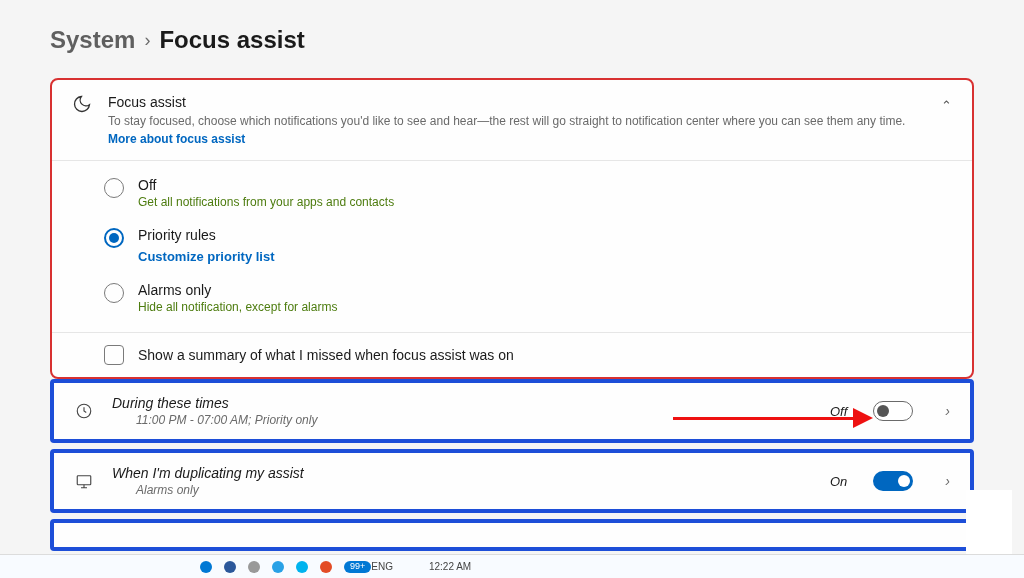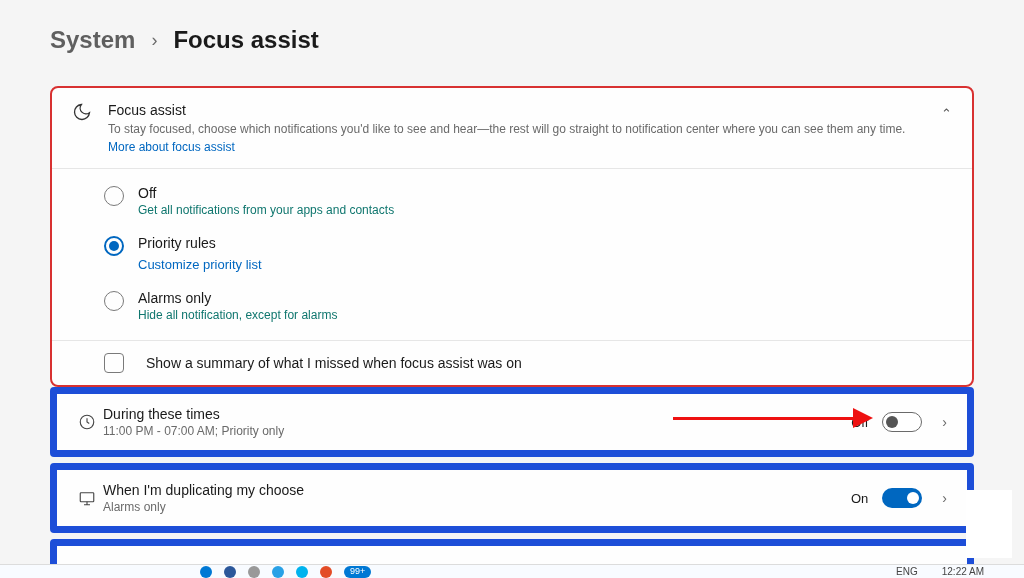--- a/index.html
+++ b/index.html
@@ -12,22 +12,22 @@
   height: 578px;
   overflow: hidden;
   position: relative;
 }
 .page {
   padding: 26px 50px 0 50px;
 }
 .breadcrumb {
   display: flex;
   align-items: center;
-  gap: 16px;
-  margin-bottom: 32px;
+  gap: 9px;
+  margin-bottom: 24px;
 }
 .crumb-parent {
   font-size: 24px;
   font-weight: 600;
   color: #5f5f5f;
 }
 .chevron-sep {
   font-size: 18px;
   color: #6a6a6a;
 }
@@ -51,65 +51,66 @@
 }
 .moon-icon svg { width: 20px; height: 20px; }
 .header-text { flex: 1; }
 .header-title { font-size: 14px; font-weight: 400; color: #1a1a1a; }
 .header-desc {
   font-size: 12px;
   color: #6a6a6a;
   line-height: 1.5;
   margin-top: 2px;
 }
-.link { color: #0067c0; font-weight: 400; font-size: 12px; cursor: pointer; }
+.link { color: #0067c0; font-weight: 700; font-size: 12px; cursor: pointer; }
 .chev-up { color: #5a5a5a; margin-left: 10px; margin-top: 4px; font-size: 13px; }
 
 .options { padding: 16px 0 10px 52px; border-bottom: 1px solid #e6e6e6; }
 .radio-row { display: flex; align-items: flex-start; gap: 14px; margin-bottom: 18px; }
 .radio {
   width: 20px; height: 20px; border: 1.5px solid #7a7a7a; border-radius: 50%;
   flex-shrink: 0; margin-top: 1px; position: relative; cursor: pointer;
 }
 .radio.selected { border: 2px solid #0067c0; }
 .radio.selected::after {
   content: ""; position: absolute; top: 50%; left: 50%;
   width: 10px; height: 10px; background: #0067c0; border-radius: 50%;
   transform: translate(-50%, -50%);
 }
 .radio-text .r-title { font-size: 14px; color: #1a1a1a; }
-.radio-text .r-desc { font-size: 12px; color: #0f766e; margin-top: 2px; }
-.radio-text .r-link { font-size: 13px; color: #0067c0; margin-top: 6px; cursor: pointer; }
-
-.checkbox-row { display: flex; align-items: center; gap: 22px; padding: 12px 0 12px 52px; }
+.radio-text .r-desc { font-size: 12px; color: #4d7c0f; margin-top: 2px; }
+.radio-text .r-link { font-size: 13px; color: #0067c0; margin-top: 6px; cursor: pointer; font-weight: bold; }
+
+.checkbox-row { display: flex; align-items: center; gap: 14px; padding: 12px 0 12px 52px; }
 .checkbox {
   width: 20px; height: 20px; border: 1.5px solid #7a7a7a; border-radius: 4px; cursor: pointer;
 }
 .checkbox-label { font-size: 14px; color: #1a1a1a; }
 
 .section-title {
   font-size: 14px; font-weight: 600; color: #1a1a1a;
   margin: 24px 0 12px 0;
 }
 
 .rule-card {
   background: #fefefe;
-  border: 7px solid #1d4ed8;
+  border: 4px solid #1d4ed8;
   border-radius: 4px;
   display: flex;
   align-items: center;
   padding: 12px 20px;
-  gap: 6px;
+  gap: 18px;
   margin-bottom: 6px;
+  font-style: italic;
 }
 .rule-icon { width: 20px; display: flex; justify-content: center; color: #4a4a4a; }
 .rule-icon svg { width: 18px; height: 18px; }
 .rule-text { flex: 1; }
 .rule-title { font-size: 14px; color: #1a1a1a; }
-.rule-desc { font-size: 12px; color: #6a6a6a; margin-top: 2px; }
+.rule-desc { font-size: 12px; color: #6a6a6a; margin-top: 2px; margin-left: 24px; }
 .rule-state { font-size: 13px; color: #1a1a1a; margin-right: 8px; }
 .toggle {
   width: 40px; height: 20px; border-radius: 10px; position: relative; cursor: pointer;
 }
 .toggle-off { border: 1.5px solid #6a6a6a; background: #fff; }
 .toggle-off::after {
   content: ""; position: absolute; left: 3px; top: 50%; transform: translateY(-50%);
   width: 12px; height: 12px; background: #555; border-radius: 50%;
 }
 .toggle-on { background: #0067c0; }
@@ -130,28 +131,28 @@
 }
 .arrow-head {
   position: absolute; right: 0; top: 0;
   width: 0; height: 0;
   border-left: 20px solid #e11;
   border-top: 10px solid transparent;
   border-bottom: 10px solid transparent;
 }
 
 .taskbar {
-  position: absolute; bottom: 0; left: 0; right: 0; height: 14px;
+  position: absolute; bottom: 0; left: 0; right: 0; height: 24px;
   background: #f8fbff; border-top: 1px solid #dcdcdc;
-  display: flex; align-items: center; justify-content: space-between;
+  display: flex; align-items: center; 
   font-size: 10px; color: #444; padding: 0 40px 0 200px;
 }
 .tb-icons { display: flex; gap: 12px; }
 .tb-dot { width: 12px; height: 12px; border-radius: 50%; }
-.tb-right { display: flex; gap: 24px; align-items: center; }
+.tb-right { display: flex; gap: 36px; align-items: center; }
 .white-patch { position: absolute; right: 12px; bottom: 20px; width: 46px; height: 68px; background: #fff; }
 </style>
 </head>
 <body>
 
 <div class="page">
   <div class="breadcrumb">
     <span class="crumb-parent">System</span>
     <span class="chevron-sep">›</span>
     <span class="crumb-current">Focus assist</span>
@@ -222,21 +223,21 @@
   </div>
 
   <div class="rule-card">
     <span class="rule-icon">
       <svg viewBox="0 0 24 24" fill="none" stroke="#444" stroke-width="1.5">
           <rect x="3" y="5" width="18" height="12" rx="1"></rect>
           <path d="M8 21h8M12 17v4"></path>
         </svg>
     </span>
     <div class="rule-text">
-      <div class="rule-title">When I'm duplicating my choose</div>
+      <div class="rule-title">When I'm duplicating my assist</div>
       <div class="rule-desc">Alarms only</div>
     </div>
     <span class="rule-state">On</span>
     <div class="toggle toggle-on"></div>
     <span class="rule-chev">›</span>
   </div>
 
   <div class="rule-card">
     
     

